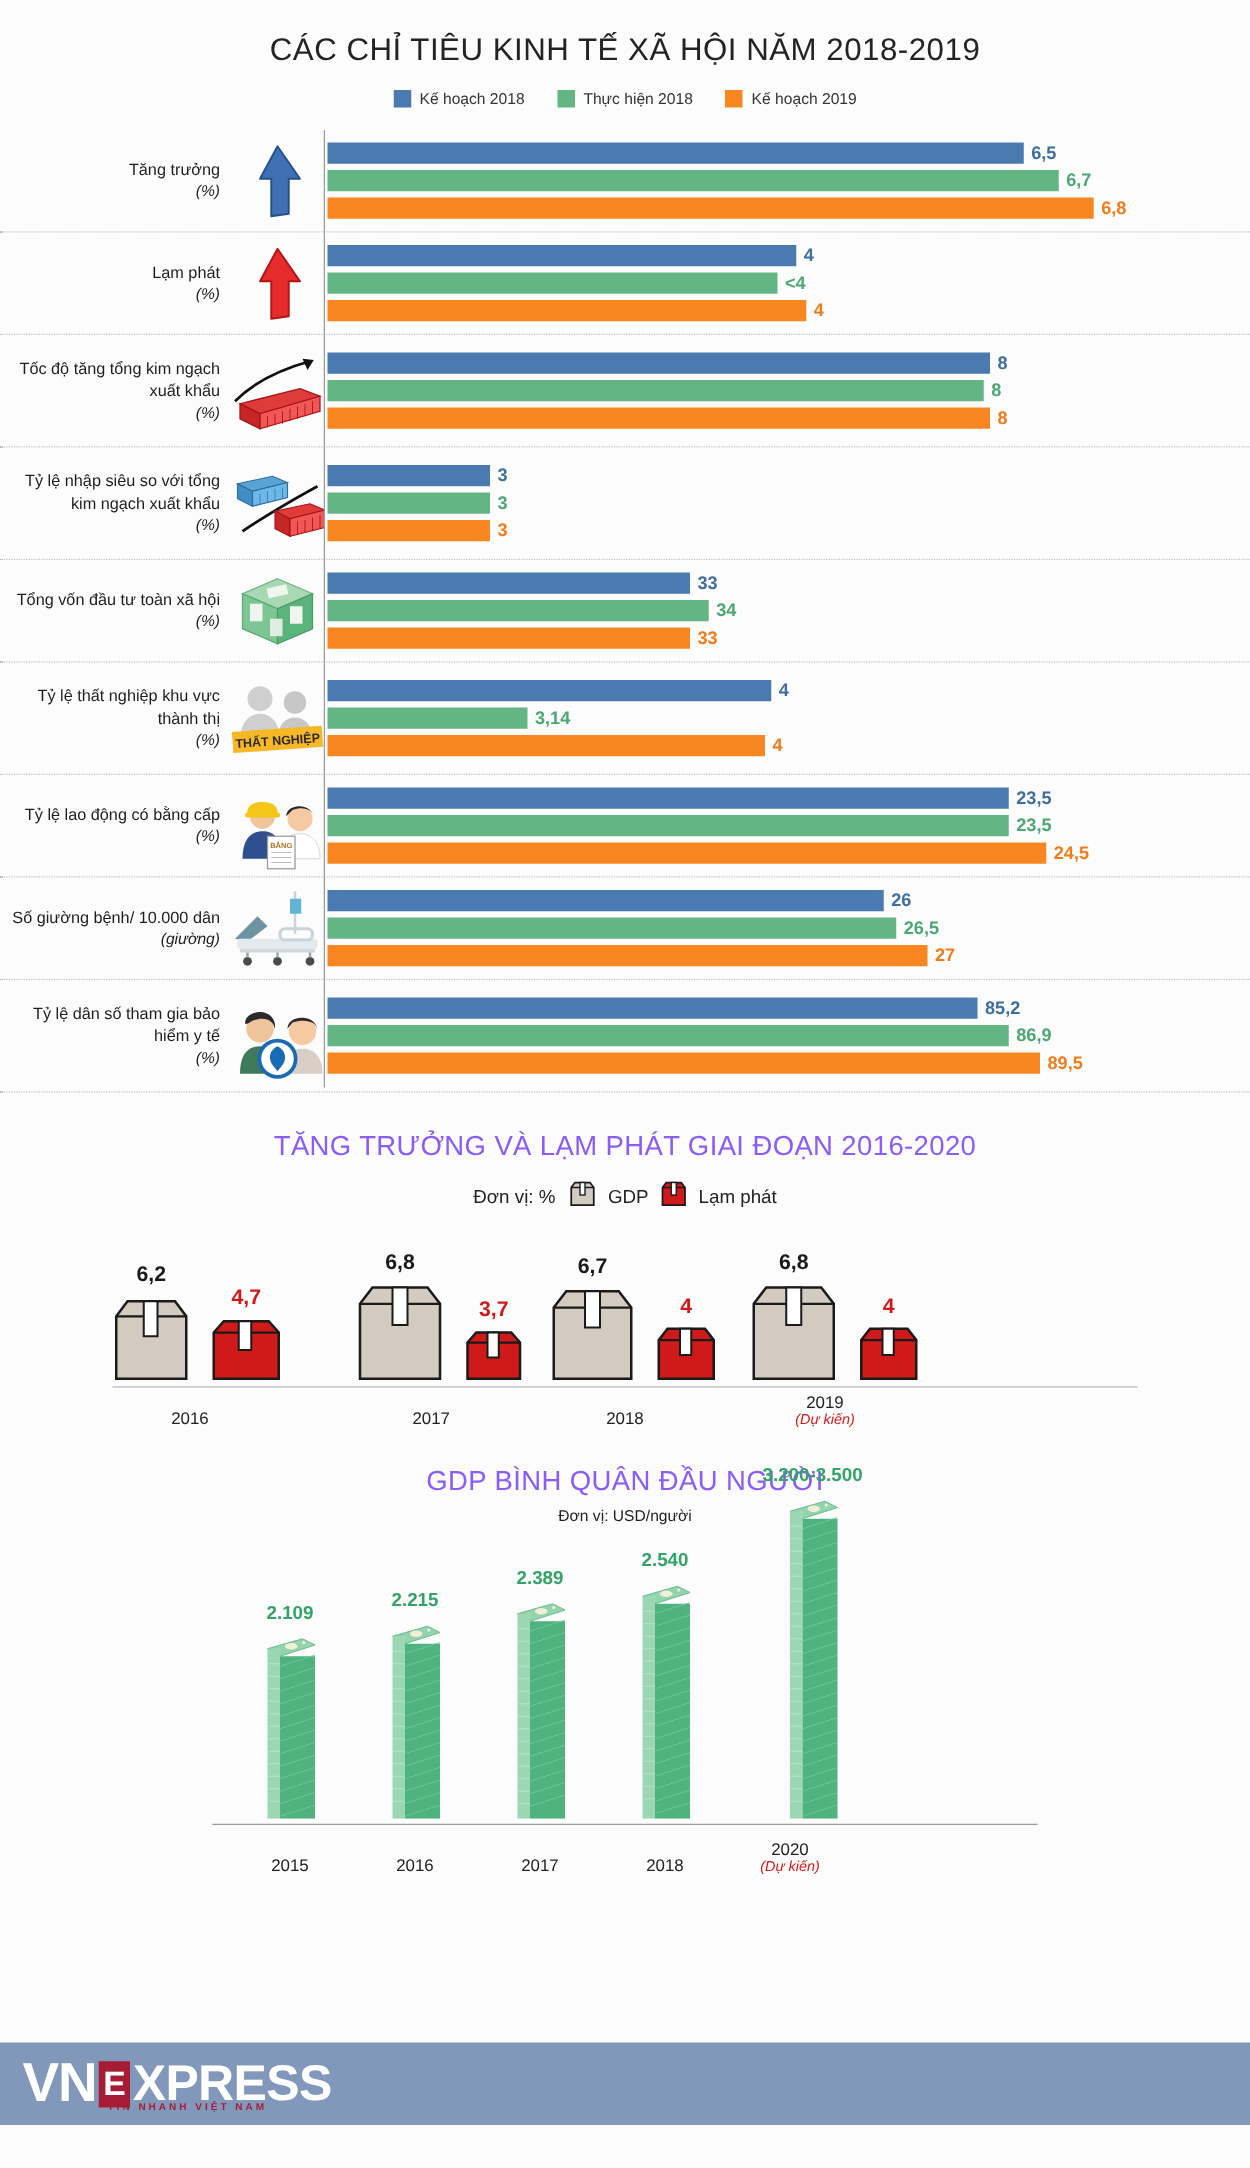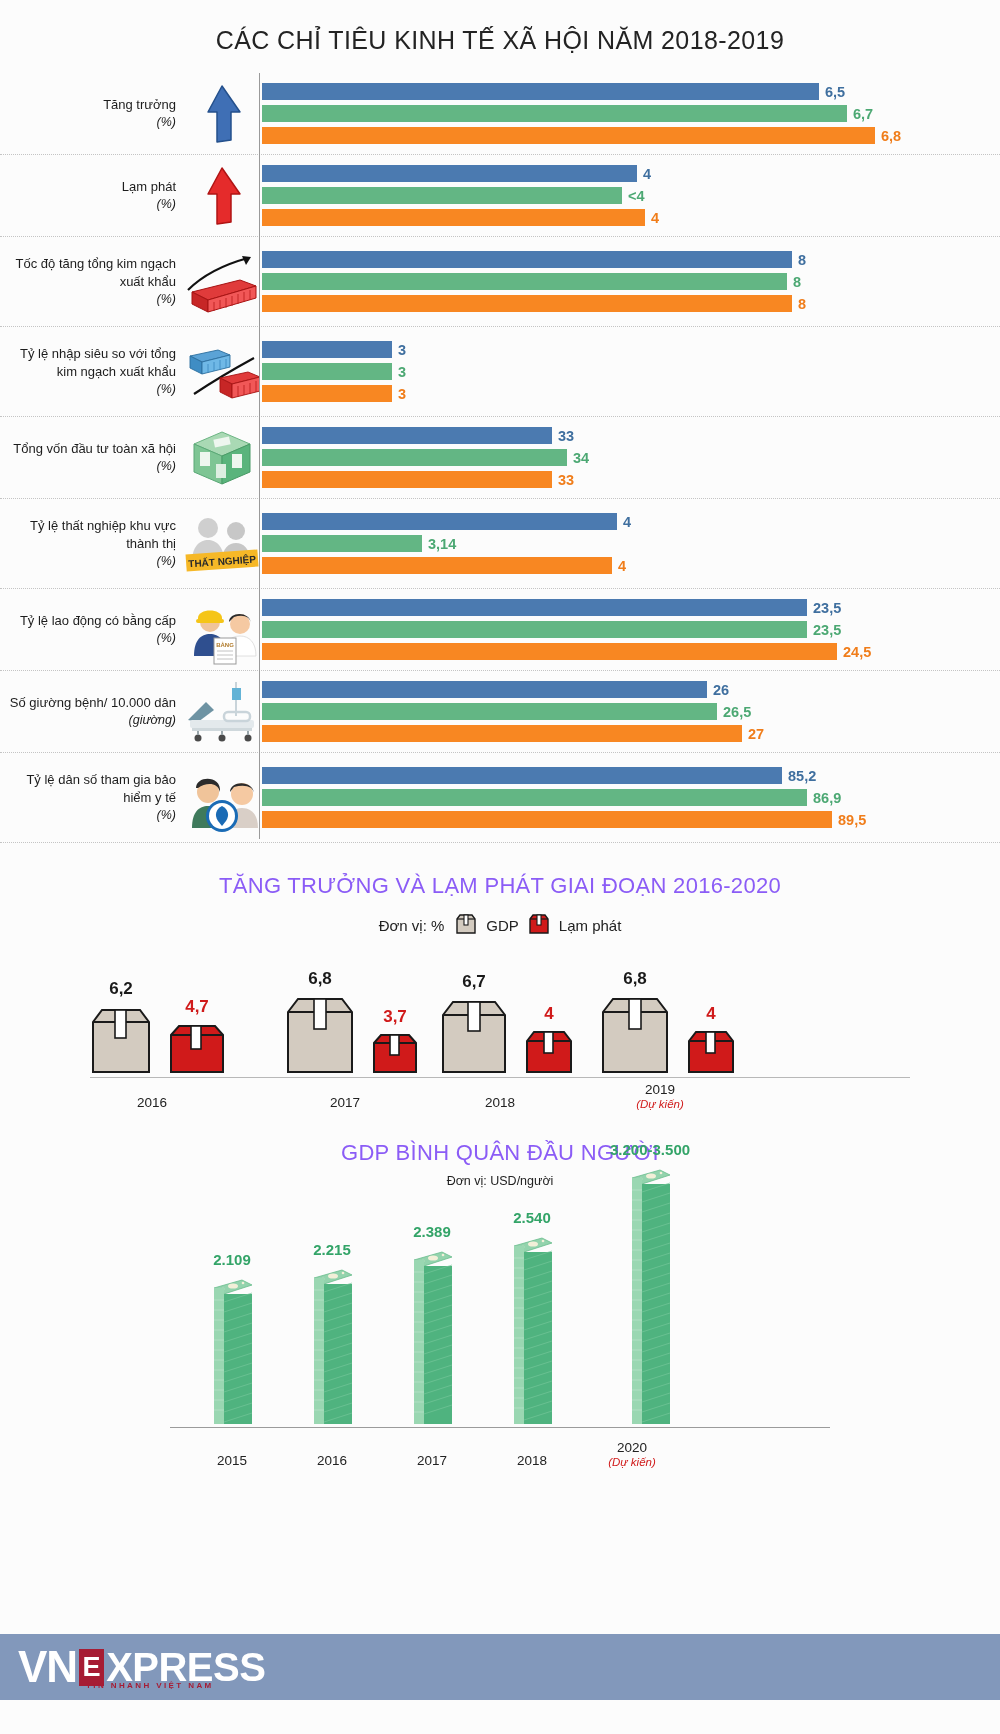--- a/index.html
+++ b/index.html
@@ -195,20 +195,34 @@
     font-size: 8px; letter-spacing: 2.4px; color: #a61c34; font-weight: bold;
   }
 </style>
 </head>
 <body>
 
 <div class="page">
 
   <div class="main-title">CÁC CHỈ TIÊU KINH TẾ XÃ HỘI NĂM 2018-2019</div>
 
+  <div class="legend">
+    <div class="legend-item">
+      <span class="legend-swatch c-blue"></span>
+      <span class="legend-label">Kế hoạch 2018</span>
+    </div>
+    <div class="legend-item">
+      <span class="legend-swatch c-green"></span>
+      <span class="legend-label">Thực hiện 2018</span>
+    </div>
+    <div class="legend-item">
+      <span class="legend-swatch c-orange"></span>
+      <span class="legend-label">Kế hoạch 2019</span>
+    </div>
+  </div>
 
   <div class="bars-wrap">
     <div class="axis-line"></div>
 
     <div class="brow">
       <div class="brow-left">
         <div class="brow-label">
           <span>Tăng trưởng</span>
           <span class="brow-unit">(%)</span>
         </div>

